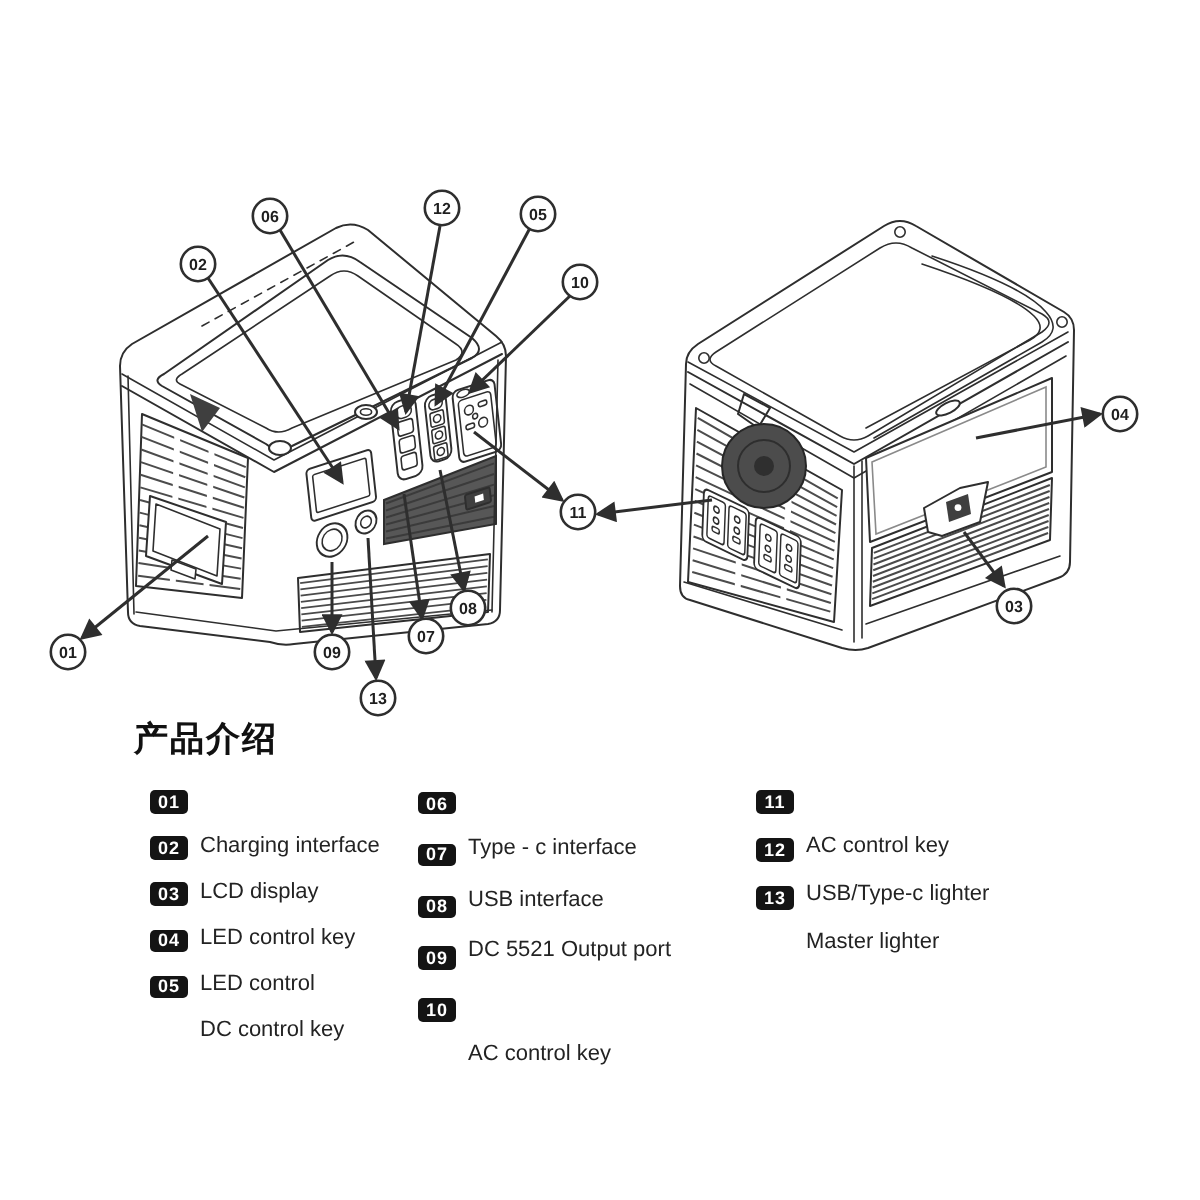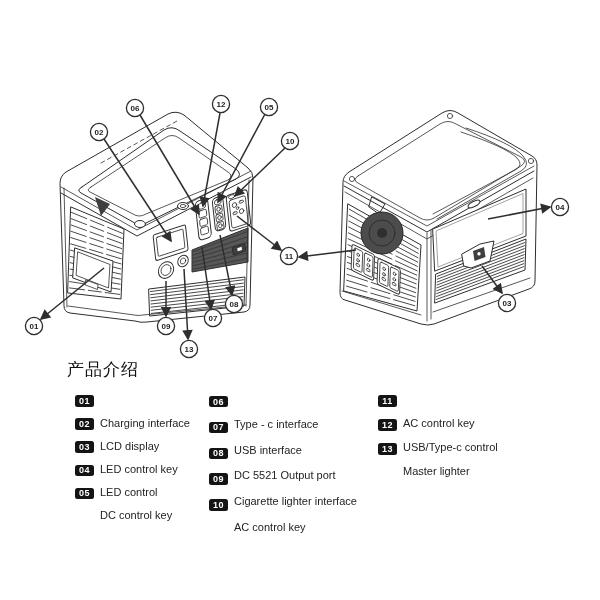--- a/index.html
+++ b/index.html
@@ -4,21 +4,21 @@
 <style>
   html,body{margin:0;padding:0;background:#fff;}
   #stage{position:relative;width:600px;height:600px;background:#fff;overflow:hidden;
          font-family:"Liberation Sans",sans-serif;}
   svg{position:absolute;left:0;top:0;}
   .ln{stroke:#2e2e2e;stroke-width:1;fill:none;stroke-linejoin:round;stroke-linecap:round;}
   .fw{fill:#ffffff;}
   .thin{stroke-width:.8;}
   .callout-num{font-family:"Liberation Sans",sans-serif;font-size:8px;font-weight:700;
                fill:#1e1e1e;text-anchor:middle;}
-  #legend-title{position:absolute;left:67px;top:358px;font-size:17px;font-weight:400;
+  #legend-title{position:absolute;left:67px;top:358px;font-size:17px;font-weight:700;
                 color:#111;letter-spacing:1px;}
   .legend-col{position:absolute;display:flex;flex-direction:column;}
   .legend-row{display:flex;align-items:center;}
   .legend-badge{display:flex;align-items:center;justify-content:center;width:19px;height:11.5px;
                 border-radius:2.5px;font-size:9px;font-weight:700;letter-spacing:.5px;}
   .legend-label{margin-left:6px;font-size:11px;color:#232323;white-space:nowrap;margin-top:44px;}
 </style>
 </head>
 <body>
 
@@ -317,35 +317,34 @@
         <div class="legend-row" style="height: 25.8px;">
           <span class="legend-badge" style="background: rgb(20, 20, 20); color: rgb(255, 255, 255);">07</span>
           <span class="legend-label">USB interface</span>
         </div>
         <div class="legend-row" style="height: 25.8px;">
           <span class="legend-badge" style="background: rgb(20, 20, 20); color: rgb(255, 255, 255);">08</span>
           <span class="legend-label">DC 5521 Output port</span>
         </div>
         <div class="legend-row" style="height: 25.8px;">
           <span class="legend-badge" style="background: rgb(20, 20, 20); color: rgb(255, 255, 255);">09</span>
-          <span class="legend-label">Cigarette lighter interface</span>
         </div>
         <div class="legend-row" style="height: 25.8px;">
           <span class="legend-badge" style="background: rgb(20, 20, 20); color: rgb(255, 255, 255);">10</span>
           <span class="legend-label">AC control key</span>
         </div>
       </div>
       <div class="legend-col" style="left: 378px; top: 389px;">
         <div class="legend-row" style="height: 24px;">
           <span class="legend-badge" style="background: rgb(20, 20, 20); color: rgb(255, 255, 255);">11</span>
           <span class="legend-label">AC control key</span>
         </div>
         <div class="legend-row" style="height: 24px;">
           <span class="legend-badge" style="background: rgb(20, 20, 20); color: rgb(255, 255, 255);">12</span>
-          <span class="legend-label">USB/Type-c control</span>
+          <span class="legend-label">USB/Type-c lighter</span>
         </div>
         <div class="legend-row" style="height: 24px;">
           <span class="legend-badge" style="background: rgb(20, 20, 20); color: rgb(255, 255, 255);">13</span>
           <span class="legend-label">Master lighter</span>
         </div>
       </div>
     </div>
 
 </div>
 

